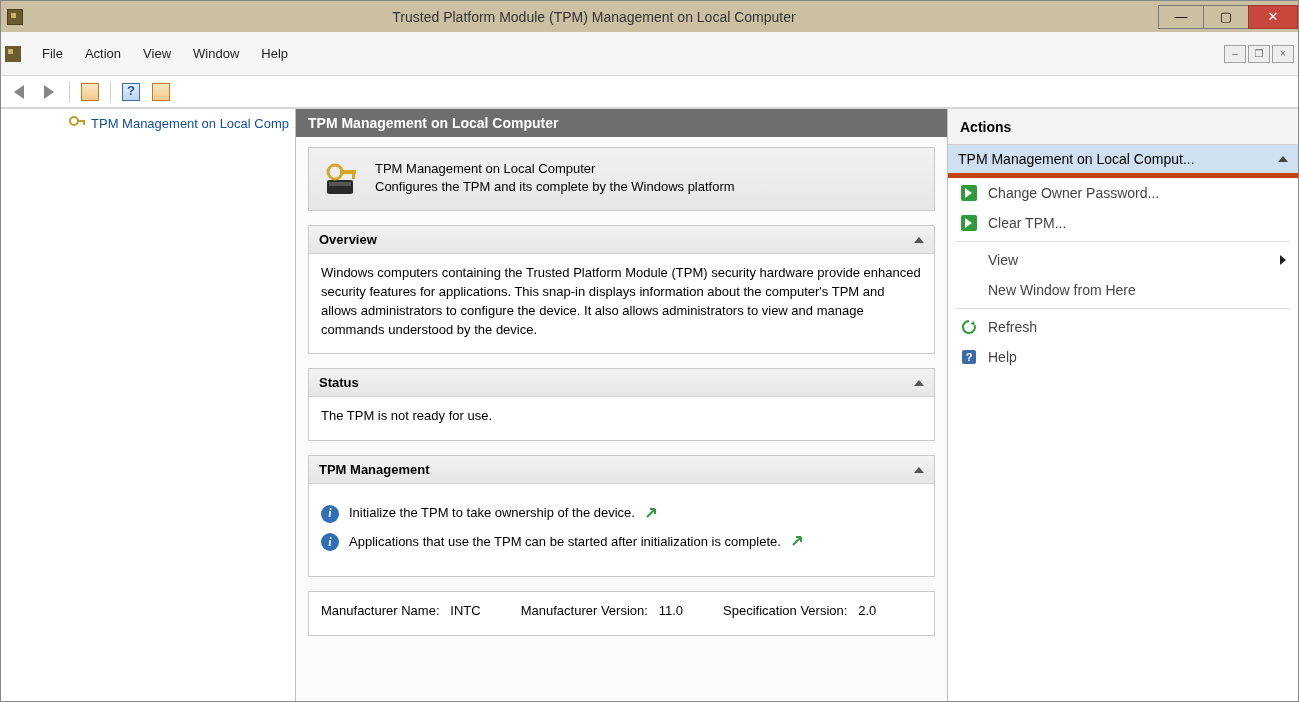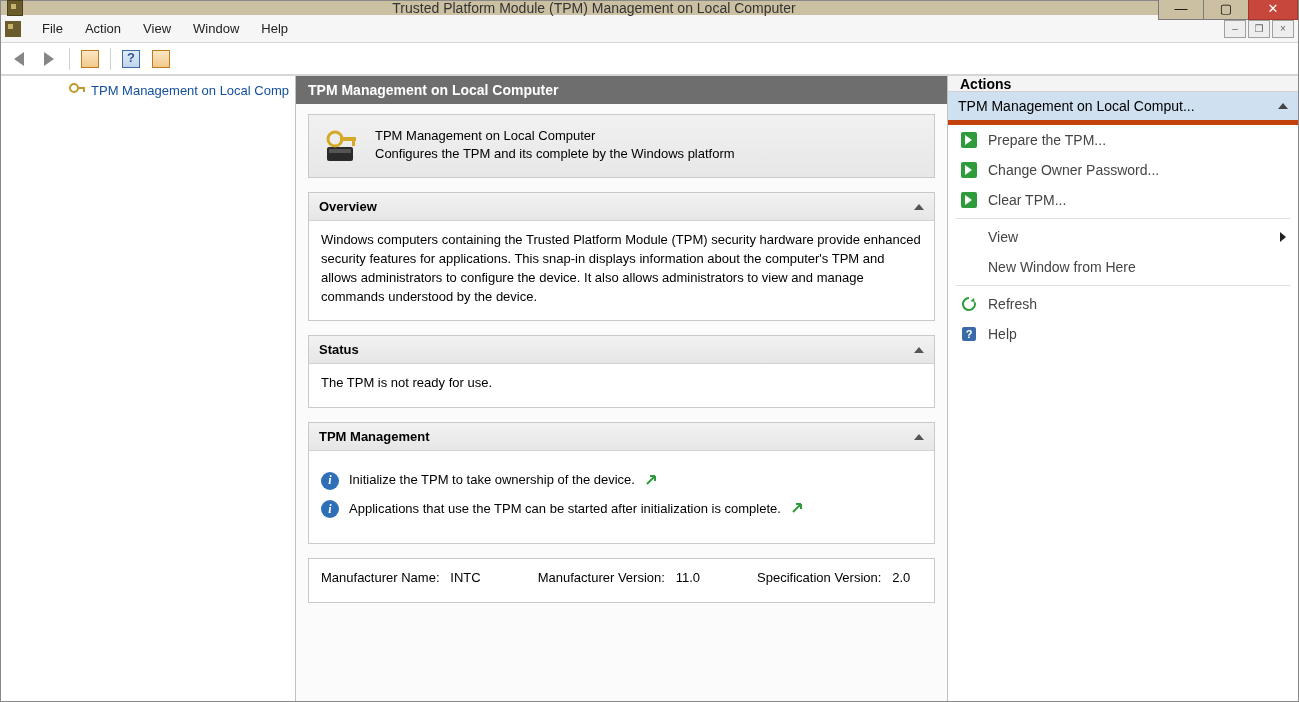--- a/index.html
+++ b/index.html
@@ -14,21 +14,21 @@
   .window {
     width: 1299px;
     height: 702px;
     display: flex;
     flex-direction: column;
     background: #fff;
     border: 1px solid #888;
   }
   
   .titlebar {
-    height: 14px;
+    height: 31px;
     background: #ccc0a3;
     display: flex;
     align-items: center;
     position: relative;
   }
   .titlebar .app-icon {
     width: 16px; height: 16px;
     margin: 0 6px;
     background: #6b5c2d;
     border: 1px solid #4a3e1c;
@@ -52,21 +52,21 @@
     border:1px solid #7a7a7a;
     margin-left:-1px;
     display:flex; align-items:center; justify-content:center;
     font-size:13px;
     background:#ccc0a3;
     cursor:default;
   }
   .titlebar .winbtn.close { background:#c8473c; border-color:#a3362d; color:#fff; width:50px;}
   
   .menubar {
-    height: 28px;
+    height: 44px;
     background: #f6f6f6;
     border-bottom: 1px solid #d6d6d6;
     display:flex;
     align-items:center;
     padding: 0 4px;
   }
   .menubar .app-icon-small{
     width:16px; height:16px;
     background:#6b5c2d;
     margin-right:10px;
@@ -213,30 +213,30 @@
     width:18px;height:18px; border-radius:50%;
     background:#2f6fb7; color:#fff; font-weight:bold;
     display:flex; align-items:center; justify-content:center;
     font-size:12px; font-style:italic; font-family:Georgia,serif;
   }
   .link-arrow{
     width:14px;height:14px; position:relative;
   }
   .link-arrow svg{display:block;}
   .mfr-row{
-    display:flex; gap:57px; font-size:13px;text-align:center;
+    display:flex; gap:40px; font-size:13px;text-align:center;
   }
   
   .actions{
     width:350px;
     display:flex; flex-direction:column;
     background:#fff;
   }
   .actions-title{
-    height:16px;
+    height:36px;
     background:#f4f4f4;
     border-bottom:1px solid #d0d0d0;
     font-size:14px;
     font-weight:600;
     padding:0 12px;
     display:flex; align-items:center;
   }
   .actions-group-head{
     background:#cfe0f0;
     border-bottom:5px solid #c2410c;
@@ -436,26 +436,20 @@
       <div class="actions-title">Actions</div>
       <div class="actions-group-head">
         <span style="overflow:hidden;text-overflow:ellipsis;">TPM Management on Local Comput...</span>
         <span class="chev"></span>
       </div>
 
       <div class="action-item">
         <span class="a-icon">
             <span class="green-sq"></span>
           </span>
-        <span>Prepare the TPM...</span>
-      </div>
-      <div class="action-item">
-        <span class="a-icon">
-            <span class="green-sq"></span>
-          </span>
         <span>Change Owner Password...</span>
       </div>
       <div class="action-item">
         <span class="a-icon">
             <span class="green-sq"></span>
           </span>
         <span>Clear TPM...</span>
       </div>
 
       <div class="action-sep"></div>

